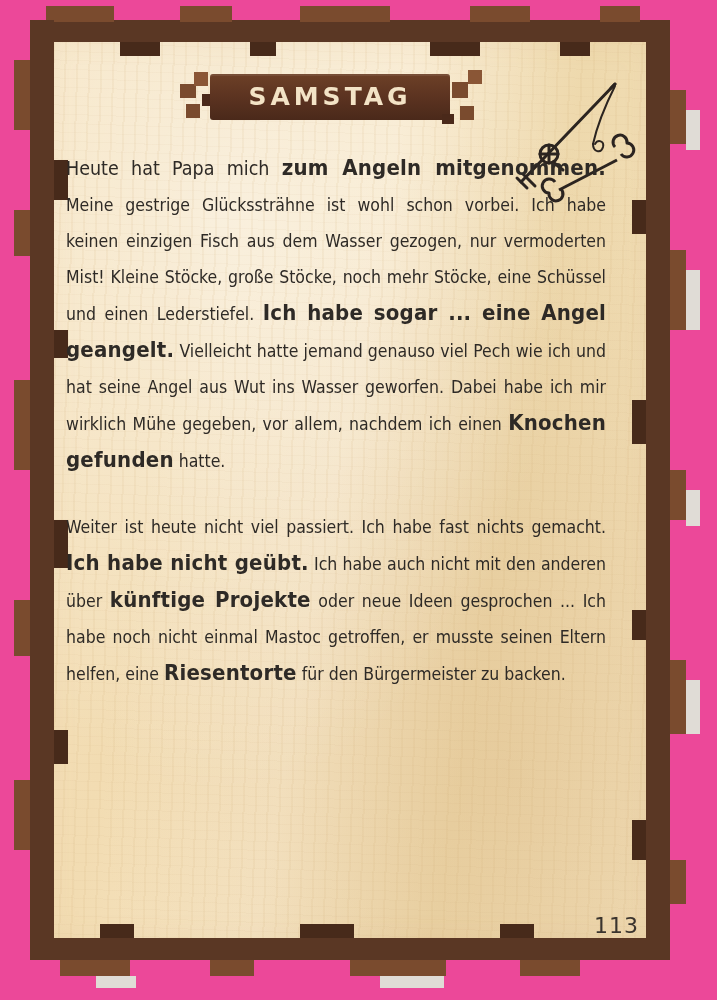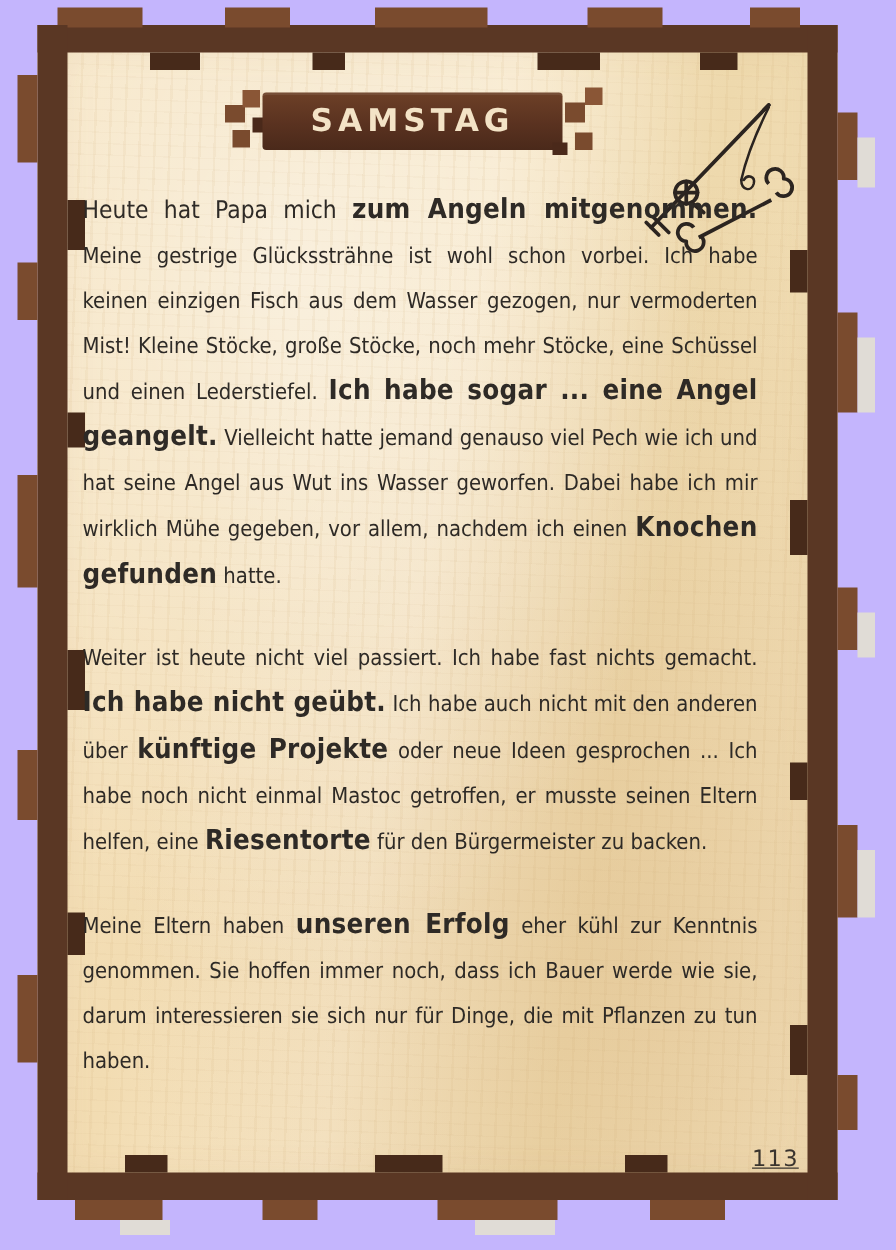--- a/index.html
+++ b/index.html
@@ -11,21 +11,21 @@
     width: 717px;
     height: 1000px;
     overflow: hidden;
     font-family: "DejaVu Sans", sans-serif;
   }
 
   .page {
     position: relative;
     width: 717px;
     height: 1000px;
-    background: #c4b5fd;
+    background: #ec4899;
   }
 
   
   .paper {
     position: absolute;
     left: 30px;
     top: 20px;
     width: 640px;
     height: 940px;
     background:
@@ -135,24 +135,23 @@
   .lead {
     font-weight: normal;
     font-size: 19.5px;
   }
 
   .pagenum {
     position: absolute;
     right: 78px;
     bottom: 62px;
     font-family: "DejaVu Sans", sans-serif;
-    font-size: 18px;
+    font-size: 22px;
     color: #3a342e;
     letter-spacing: 1px;
-    text-decoration: underline;
   }
 </style>
 </head>
 <body>
 
 <div class="page">
 
   <div class="paper"></div>
 
   <div class="frame">
@@ -246,18 +245,17 @@
         <path d="M62 112 l 58 -30"></path>
         <path d="M58 104 a 7 7 0 1 0 -6 11 a 7 7 0 1 0 12 -4"></path>
         <path d="M124 76 a 7 7 0 1 0 6 -11 a 7 7 0 1 0 -12 4"></path>
       </g>
     </svg>
   </div>
 
   <div class="body">
     <p class="para"><span class="lead">Heute hat Papa mich </span><b class="big">zum Angeln mitgenommen.</b><span> Meine gestrige Glückssträhne ist wohl schon vorbei. Ich habe keinen einzigen Fisch aus dem Wasser gezogen, nur vermoderten Mist! Kleine Stöcke, große Stöcke, noch mehr Stöcke, eine Schüssel und einen Lederstiefel. </span><b class="big">Ich habe sogar ... eine Angel geangelt.</b><span> Vielleicht hatte jemand genauso viel Pech wie ich und hat seine Angel aus Wut ins Wasser geworfen. Dabei habe ich mir wirklich Mühe gegeben, vor allem, nachdem ich einen </span><b class="big">Knochen gefunden</b><span> hatte.</span></p>
     <p class="para"><span>Weiter ist heute nicht viel passiert. Ich habe fast nichts gemacht. </span><b class="big">Ich habe nicht geübt.</b><span> Ich habe auch nicht mit den anderen über </span><b class="big">künftige Projekte</b><span> oder neue Ideen gesprochen ... Ich habe noch nicht einmal Mastoc getroffen, er musste seinen Eltern helfen, eine </span><b class="big">Riesentorte</b><span> für den Bürgermeister zu backen.</span></p>
-    <p class="para"><span>Meine Eltern haben </span><b class="big">unseren Erfolg</b><span> eher kühl zur Kenntnis genommen. Sie hoffen immer noch, dass ich Bauer werde wie sie, darum interessieren sie sich nur für Dinge, die mit Pflanzen zu tun haben.</span></p>
   </div>
 
   <div class="pagenum">113</div>
 
 </div>
 
 </body></html>

